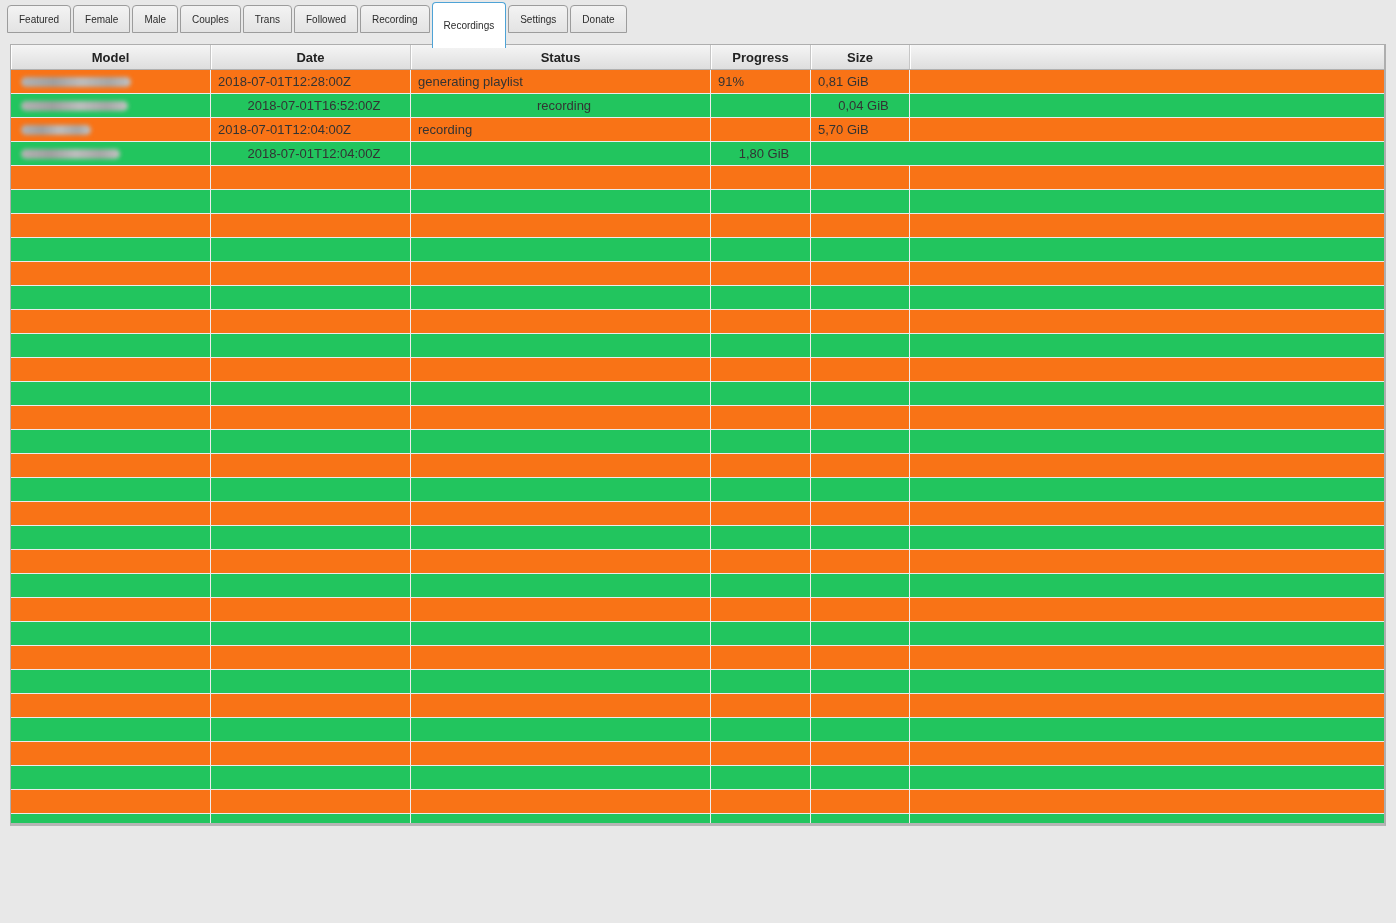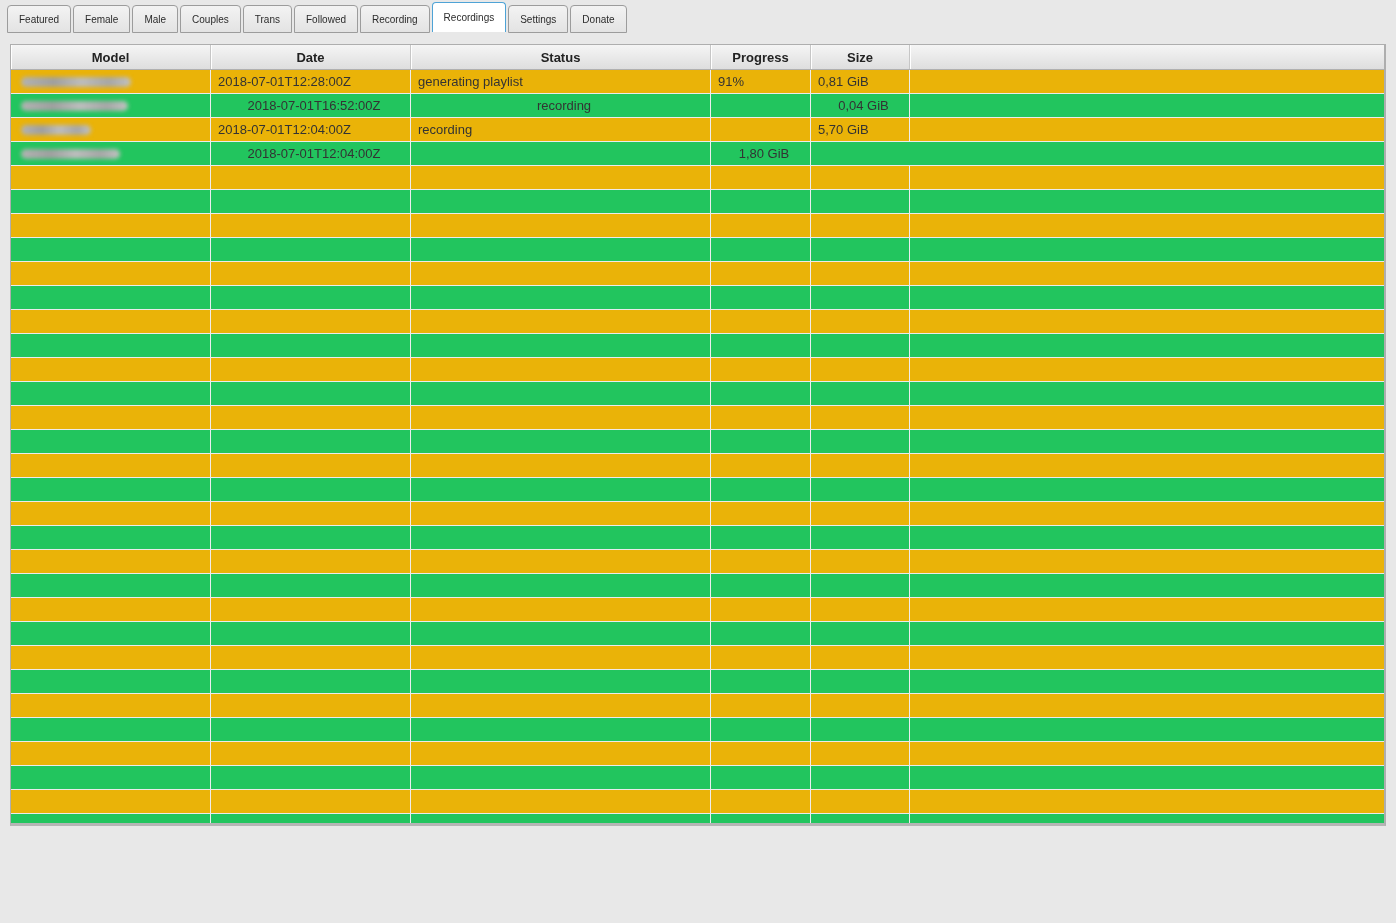--- a/index.html
+++ b/index.html
@@ -30,21 +30,21 @@
     color: #2b2b2b;
     background: linear-gradient(#f3f3f3, #e3e3e3);
     border: 1px solid #9c9c9c;
     border-radius: 4px 4px 0 0;
     margin-right: 2px;
     cursor: default;
     white-space: nowrap;
   }
   .tab.active {
     margin-top: 0;
-    height: 30px;
+    height: 46px;
     background: #ffffff;
     border: 1px solid var(--accent, #4ea3d6);
     border-bottom: none;
     z-index: 6;
   }
 
   
   .table-widget {
     position: absolute;
     left: 10px; top: 44px;
@@ -73,21 +73,21 @@
     box-shadow: inset 1px 0 0 #ffffff;
     overflow: hidden;
   }
   .th.filler { border-right: none; }
 
   .tbody { width: 100%; }
   .tr {
     display: grid;
     grid-template-columns: 200px 200px 300px 100px 99px 1fr;
     height: 24px;
-    background: #eab308;
+    background: #f97316;
     border-bottom: 1px solid #ebebeb;
   }
   .tr.alt { background: #22c55e; text-align: center; }
   .td {
     font-size: 13px;
     color: #333333;
     line-height: 23px;
     padding-left: 7px;
     border-right: 1px solid #ededed;
     overflow: hidden;

